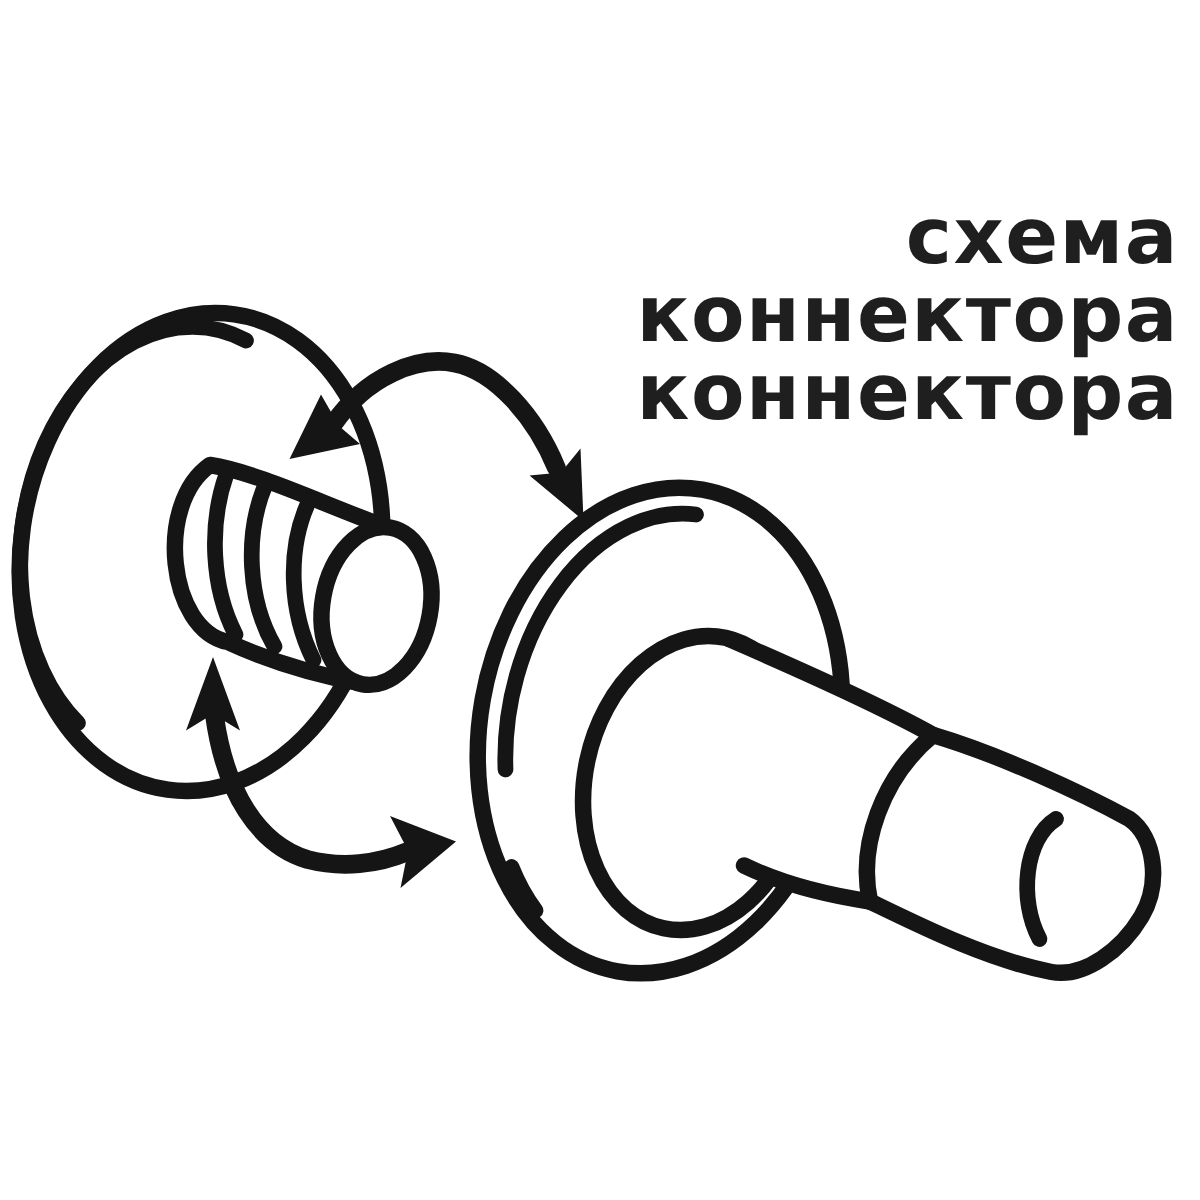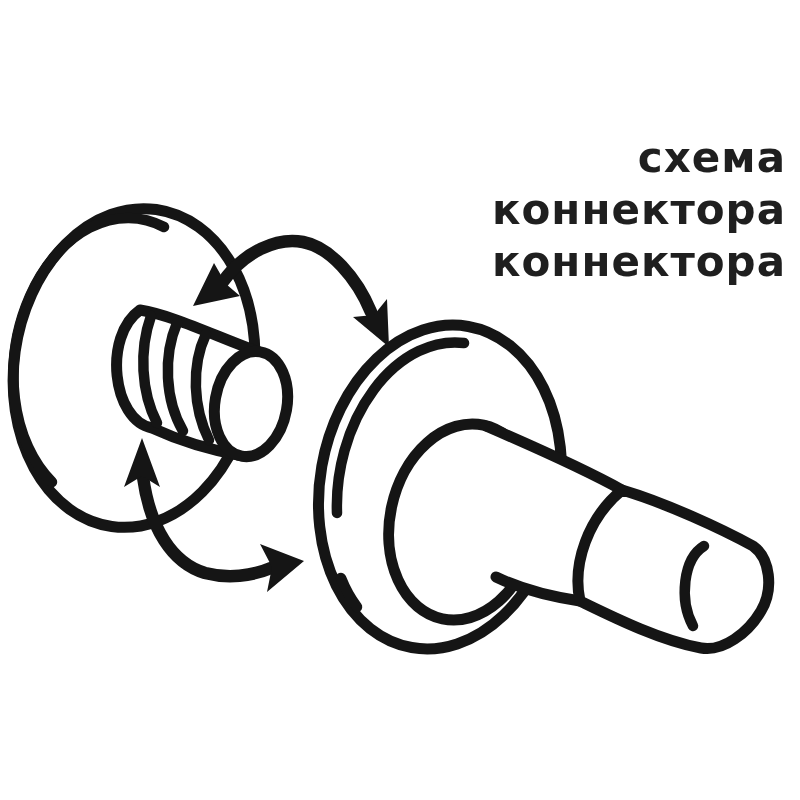--- a/index.html
+++ b/index.html
@@ -12,21 +12,21 @@
   .stage {
     position: relative;
     width: 800px; height: 800px;
     background: #ffffff;
   }
   .caption {
     position: absolute;
     top: 132px;
     right: 14px;
     text-align: right;
-    font-size: 42px;
+    font-size: 52px;
     line-height: 52px;
     font-weight: 700;
     letter-spacing: 1px;
     color: #1f1f1f;
   }
   .caption .cap-line { display: block; }
   .drawing {
     position: absolute;
     left: 0; top: 0;
     width: 800px; height: 800px;

